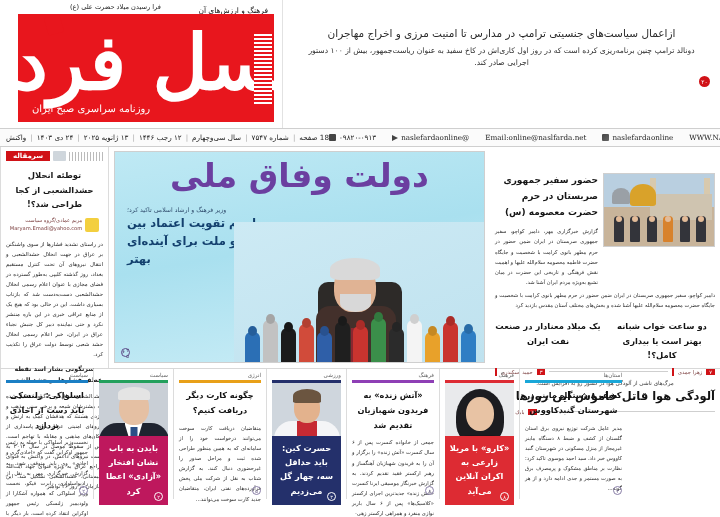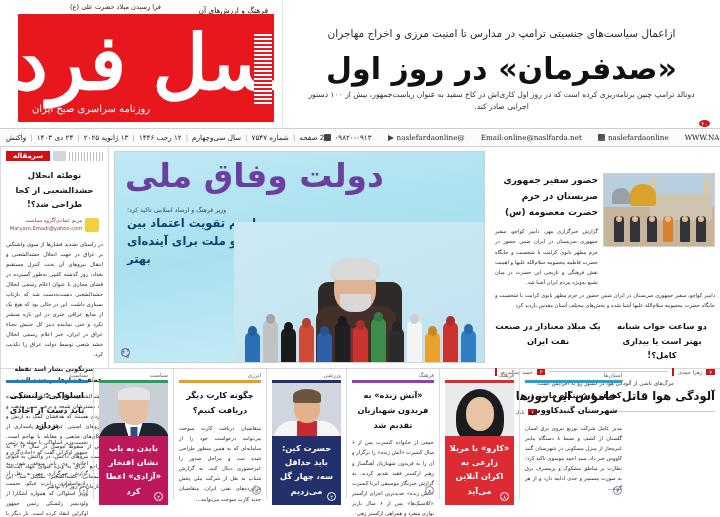--- a/index.html
+++ b/index.html
@@ -100,21 +100,21 @@
     margin-top: 6px; }
   .ed-sub { font-size: 6.4px; font-weight: bold; color: #1b1b1b; text-align: center;
     line-height: 1.7; margin-top: 5px; }
 
   
   .feature { width: 382px; padding: 4px 5px; border-left: 1px solid #dcdcdc; }
   .feature-card { position: relative; width: 100%; height: 212px;
     background: linear-gradient(170deg,#bfe9f4 0%, #a9e0ef 45%, #cdeef7 100%);
     border: 1px solid #cfcfcf; overflow: hidden; }
   .feat-title { position: absolute; top: 4px; right: 10px; left: 10px;
-    font-size: 33px; font-weight: bold; color: #6b3fa0; text-align: left;
+    font-size: 33px; font-weight: bold; color: #6b3fa0; text-align: center;
     letter-spacing: -1px; }
   .feat-kicker { position: absolute; top: 54px; left: 12px; width: 150px;
     font-size: 6.2px; color: #2e4a6b; text-align: left; }
   .feat-sub { position: absolute; top: 63px; left: 12px; width: 152px;
     font-size: 11.5px; font-weight: bold; color: #13406e; line-height: 1.55;
     text-align: left; }
   .feat-photo { position: absolute; bottom: 0; right: 0; width: 250px; height: 140px; }
   .ph-bg { position: absolute; inset: 0; background: linear-gradient(160deg,#cdeaf4,#bfe2ef); }
   .ph-chair { position: absolute; bottom: 8px; right: 82px; width: 84px; height: 72px;
     background: #2d2a28; border-radius: 10px 10px 3px 3px; }
@@ -226,21 +226,20 @@
 </style>
 </head>
 <body>
 
 <div class="page">
 
   <div class="topstrip">
 
     <div class="lead-block">
       <div class="lead-kicker">ازاعمال سیاست‌های جنسیتی ترامپ در مدارس تا امنیت مرزی و اخراج مهاجران</div>
-      <div class="lead-title">«صدفرمان» در روز اول</div>
       <div class="lead-deck">دونالد ترامپ چنین برنامه‌ریزی کرده است که در روز اول کاری‌اش در کاخ سفید به عنوان ریاست‌جمهور، بیش از ۱۰۰ دستور اجرایی صادر کند.</div>
       <div class="lead-pagebadge">۲۰</div>
     </div>
 
     <div class="masthead">
       <div class="mast-logo-sun">
         <div class="sunball"></div>
         <div class="logotext">فرهنگ و ارزش‌های آن ماست</div>
       </div>
       <div class="mast-occasion">فرا رسیدن میلاد حضرت علی (ع)
@@ -261,21 +260,21 @@
       <span>۲۴ دی ۱۴۰۳</span>
       <span class="date-sep">|</span>
       <span>۱۳ ژانویه ۲۰۲۵</span>
       <span class="date-sep">|</span>
       <span>۱۲ رجب ۱۴۴۶</span>
       <span class="date-sep">|</span>
       <span>سال سی‌وچهارم</span>
       <span class="date-sep">|</span>
       <span>شماره ۷۵۴۷</span>
       <span class="date-sep">|</span>
-      <span>2 صفحه</span>
+      <span>18 صفحه</span>
     </div>
     <div class="infobar-spacer"></div>
     <div class="contacts">
       <div class="contact-item">
         <span class="mini-ico tel"></span>
         <span>۰۹۸۲۰-۰۹۱۳</span>
       </div>
       <div class="contact-item">
         <span class="mini-ico tg"></span>
         <span>@naslefardaonline</span>

